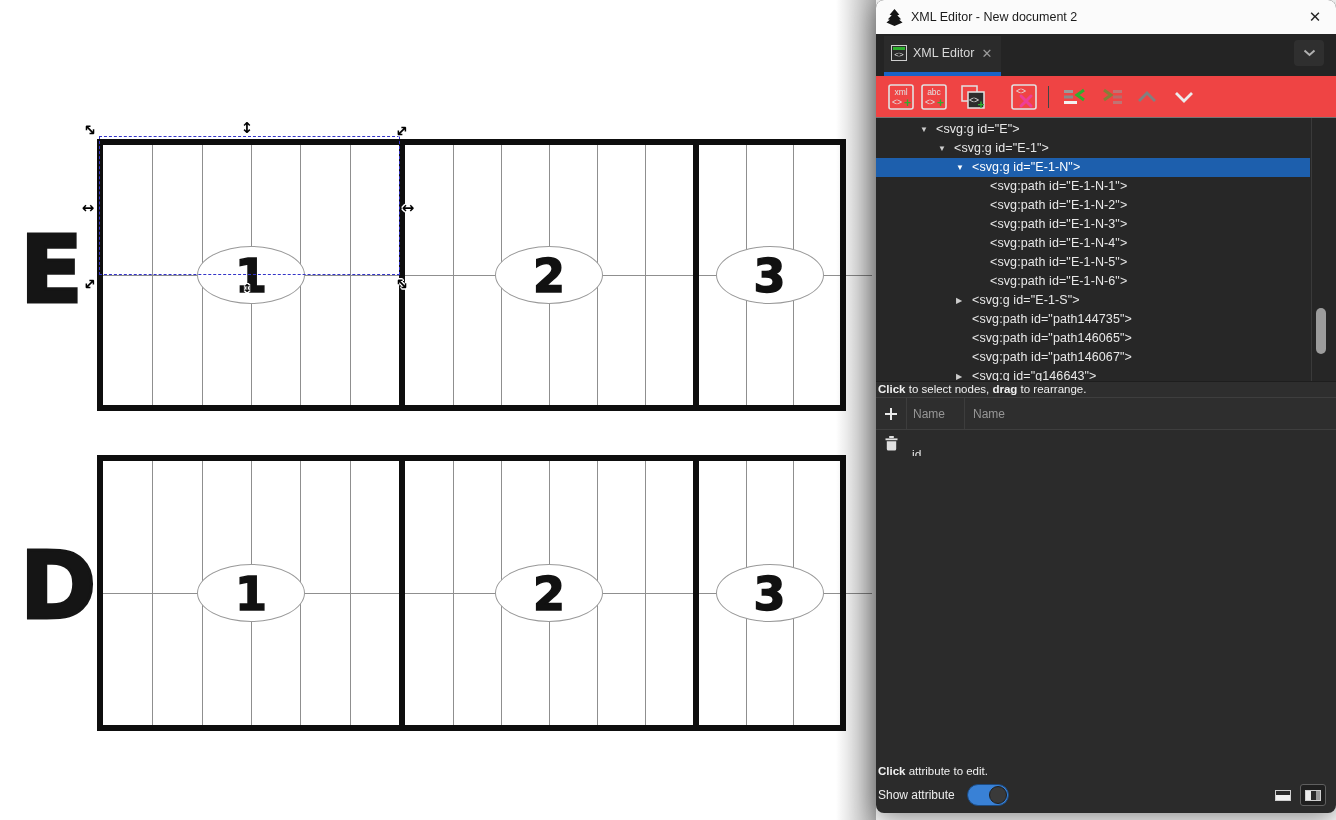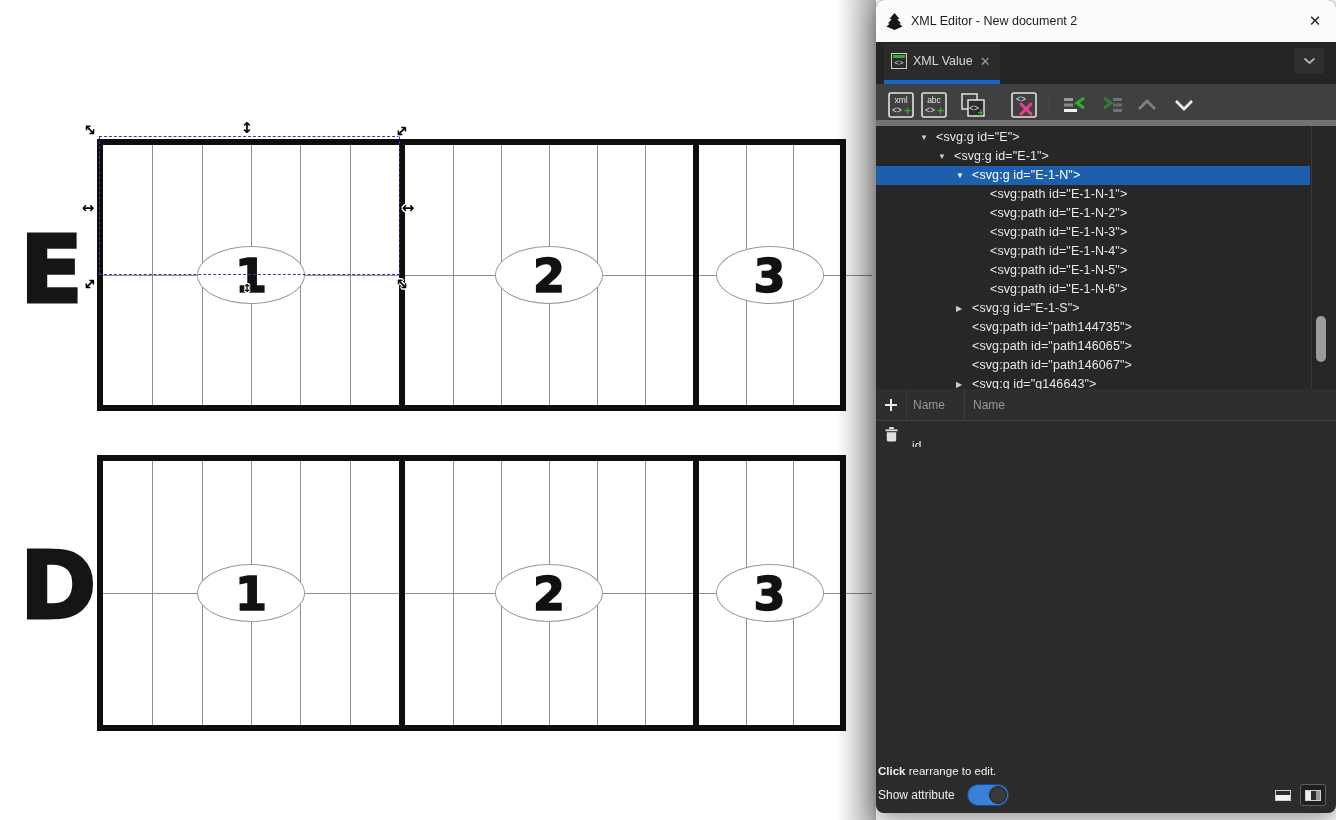--- a/index.html
+++ b/index.html
@@ -36,41 +36,41 @@
 
   
   #panel-shadow { position:absolute; left:836px; top:0; width:40px; height:820px;
     z-index:2; background:linear-gradient(to right, rgba(0,0,0,0), rgba(0,0,0,0.30)); }
 
   
   #panel { position:absolute; left:876px; top:0; width:460px; height:813px; z-index:5;
     background:#2b2b2b; border-radius:8px; box-shadow:0 6px 26px rgba(0,0,0,.45);
     display:flex; flex-direction:column; color:#e6e6e6; overflow:hidden; }
 
-  #titlebar { height:42px; background:#fbfbfb; display:flex; align-items:center;
+  #titlebar { height:34px; background:#fbfbfb; display:flex; align-items:center;
     padding:0 10px; flex:none; }
   #titlebar .title { color:#1b1b1b; font-size:12.5px; margin-left:8px; }
   #title-close { margin-left:auto; color:#1f1f1f; font-size:15px; width:22px;
     text-align:center; cursor:default; }
 
   #tabbar { height:42px; background:#242424; display:flex; align-items:flex-end;
     flex:none; position:relative; }
   .tab { margin-left:8px; height:40px; display:flex; align-items:center;
     padding:0 9px 0 7px; background:#2b2b2b; border-bottom:4px solid #1a63c8; }
   .tab-label { font-size:12.5px; color:#d9d9d9; margin:0 7px 2px 6px; }
   .tab-close { color:#9b9b9b; font-size:13px; margin-bottom:2px; }
   .tab-icon { width:16px; height:16px; border:1px solid #cfcfcf; position:relative;
     margin-bottom:2px; }
   .tab-icon .gbar { position:absolute; left:1px; right:1px; top:1px; height:3px; background:#2fae2f; }
   .tab-icon .code { position:absolute; left:0; right:0; bottom:0px; text-align:center;
     font-size:8px; color:#e8e8e8; line-height:10px; }
   #tab-overflow { position:absolute; right:12px; top:6px; width:30px; height:26px;
     background:#2f2f2f; border-radius:4px; display:flex; align-items:center; justify-content:center; }
 
-  #xmltoolbar { height:42px; background:#404040; border-bottom:6px solid #737373;
+  #xmltoolbar { height:42px; background:#ef4444; border-bottom:1px solid #737373;
     flex:none; display:flex; align-items:center; position:relative; }
   .tbtn { position:absolute; top:8px; width:26px; height:26px; display:flex;
     align-items:center; justify-content:center; }
   .tsep { position:absolute; top:10px; left:172px; width:1px; height:22px; background:#454545; }
 
   #tree { height:263px; flex:none; background:#272727; position:relative;
     overflow:hidden; padding-top:2px; }
   .trow { height:19px; line-height:19px; width:434px; white-space:nowrap;
     font-size:12.5px; color:#e8e8e8; display:flex; align-items:center; }
   .trow.sel { background:#1d5fad; color:#fff; }
@@ -201,21 +201,21 @@
       <span class="title">XML Editor - New document 2</span>
       <span id="title-close">✕</span>
     </div>
 
     <div id="tabbar">
       <div class="tab">
         <span class="tab-icon">
           <span class="gbar"></span>
             <span class="code">&lt;&gt;</span>
         </span>
-        <span class="tab-label">XML Value</span>
+        <span class="tab-label">XML Editor</span>
         <span class="tab-close">✕</span>
       </div>
       <div id="tab-overflow">
         <svg width="13" height="8" viewBox="0 0 13 8">
           <path d="M1.5 1.5 L6.5 6 L11.5 1.5" fill="none" stroke="#b0b0b0" stroke-width="2"></path>
         </svg>
       </div>
     </div>
 
     <div id="xmltoolbar">
@@ -336,20 +336,21 @@
           <div class="trow" style="padding-left: 80px;">
             <span class="tri">▶</span>
             <span class="ttext">&lt;svg:g id="g146643"&gt;</span>
           </div>
         </div>
       <div id="scrollbar">
         <div id="scroll-thumb"></div>
       </div>
     </div>
 
+    <div class="hintbar"><b>Click</b><span> to select nodes, </span><b>drag</b><span> to rearrange.</span></div>
 
     <div id="attr-header">
       <div class="attr-col-icon">
         <svg width="14" height="14" viewBox="0 0 14 14">
           <path d="M7 1 V13 M1 7 H13" stroke="#ebebeb" stroke-width="2"></path>
         </svg>
       </div>
       <div class="attr-col-name">
           <span class="hdr">Name</span>
         </div>
@@ -366,21 +367,21 @@
           <path d="M1.8 5.2 H11.2 V13 Q11.2 14.6 9.6 14.6 H3.4 Q1.8 14.6 1.8 13 Z" fill="#e0e0e0"></path>
         </svg>
       </div>
       <div class="attr-col-name">
           <span>id</span>
         </div>
     </div>
 
     <div id="attr-empty"></div>
 
-    <div class="hintbar" id="hint2"><b>Click</b><span> rearrange to edit.</span></div>
+    <div class="hintbar" id="hint2"><b>Click</b><span> attribute to edit.</span></div>
 
     <div id="footer">
       <span id="show-attr-label">Show attribute</span>
       <div id="toggle">
           <div class="knob"></div>
         </div>
       <div id="layout-btns">
         <div class="lbtn">
           <div class="licon h"></div>
         </div>

